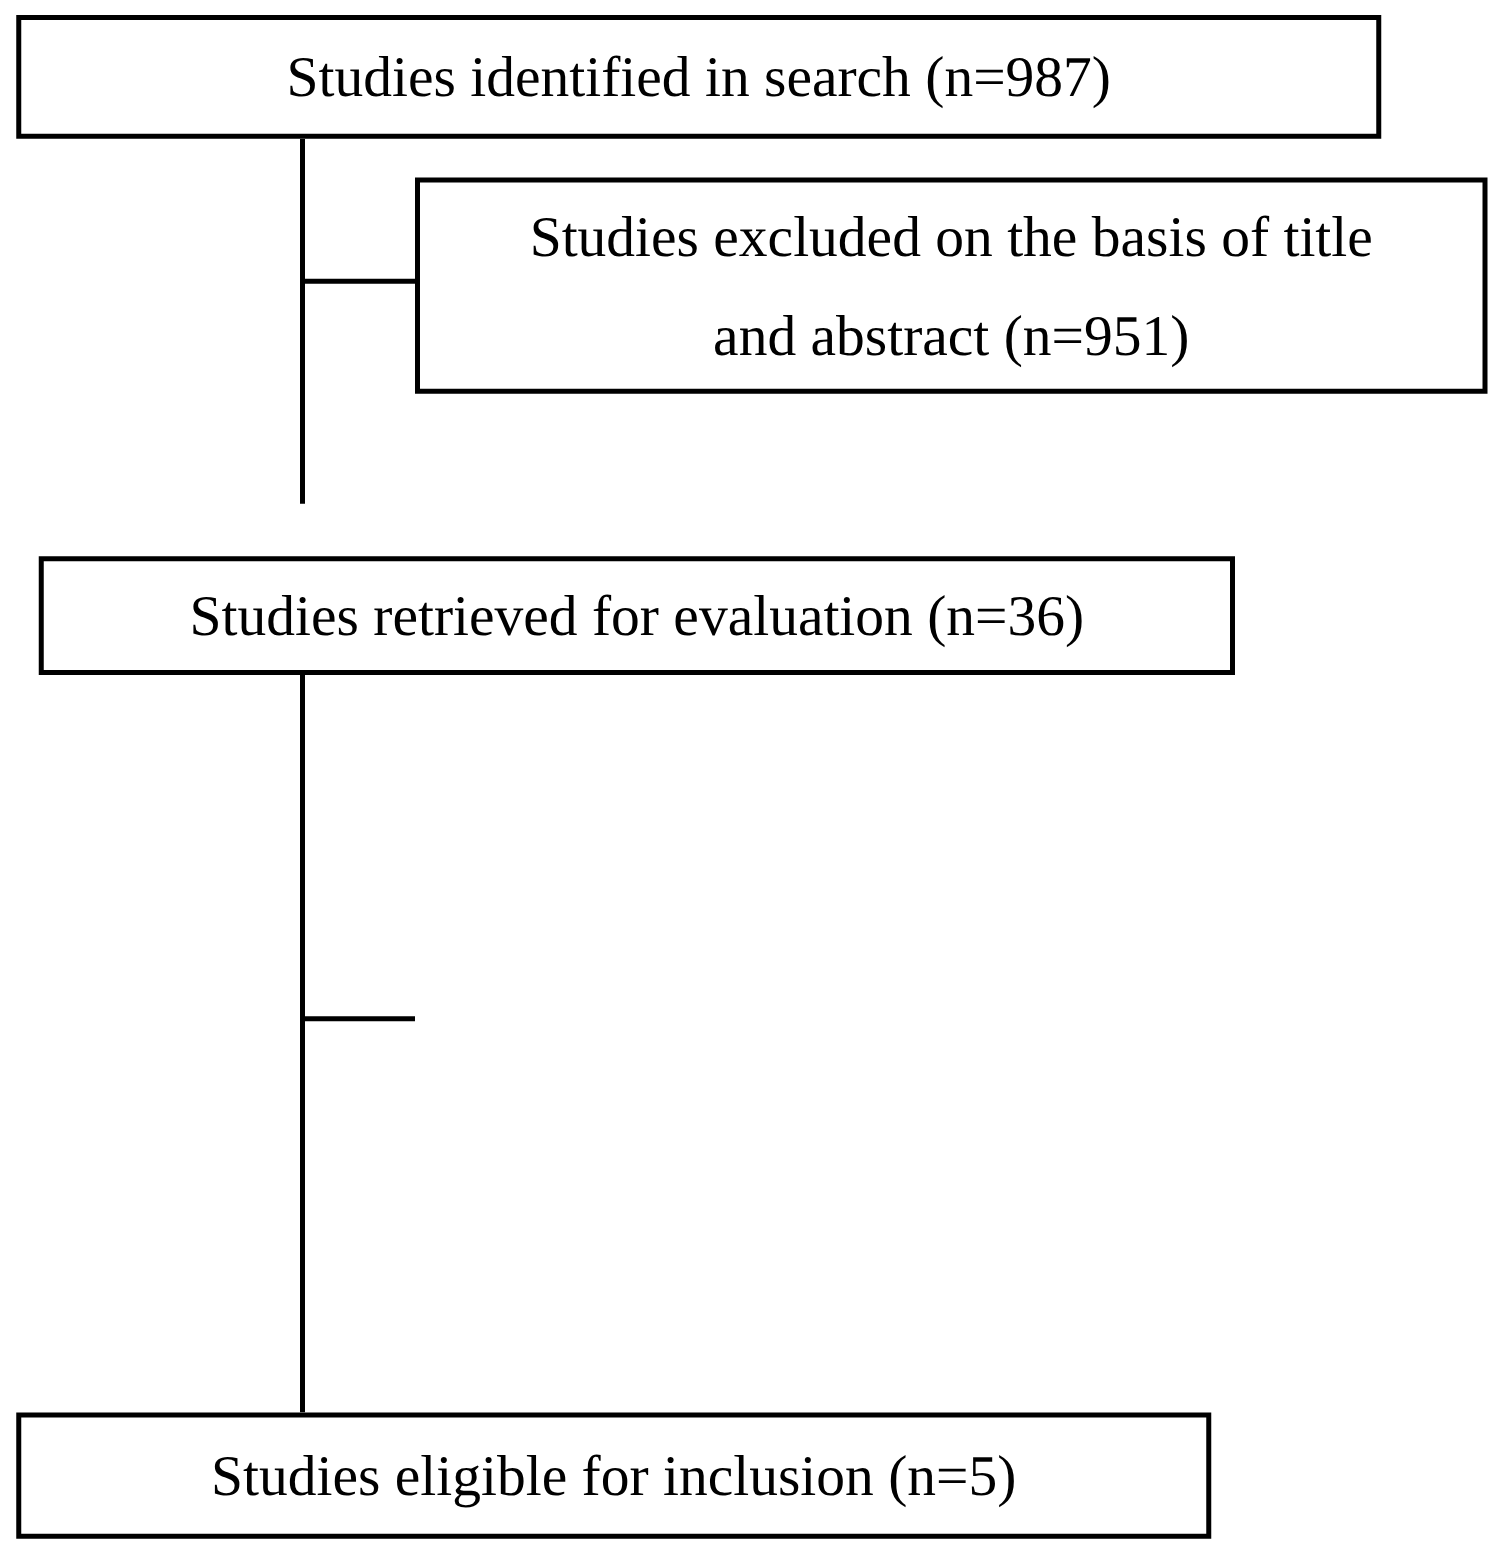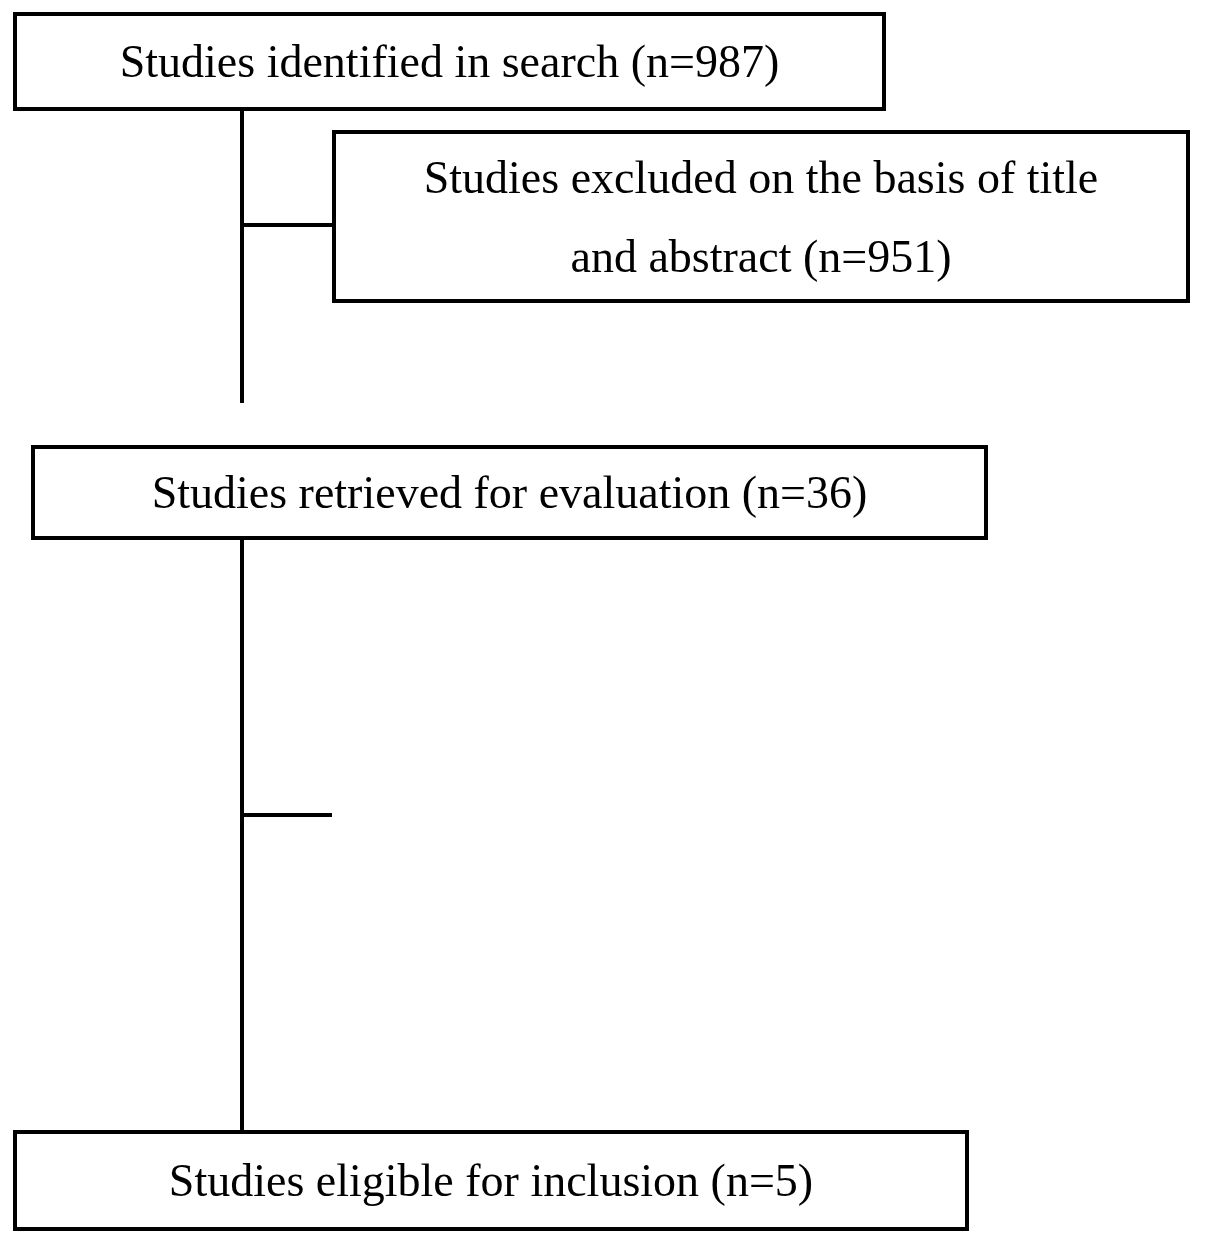--- a/index.html
+++ b/index.html
@@ -31,22 +31,22 @@
     white-space: nowrap;
   }
   .multi .line {
     line-height: 79px;
   }
   .conn {
     position: absolute;
     background: #000000;
   }
   
-  #box-identified        { left: 13px;  top: 12px;   width: 873px; height: 99px; }
-  #box-excluded-screening{ left: 332px; top: 130px;  width: 858px; height: 173px; }
+  #box-identified        { left: 13px;  top: 12px;   width: 1092px; height: 99px; }
+  #box-excluded-screening{ left: 332px; top: 142px;  width: 858px; height: 173px; }
   #box-retrieved         { left: 31px;  top: 403px;  width: 957px; height: 95px; margin-top: 42px; }
   #box-excluded-eval     { left: 332px; top: 579px;  width: 858px; height: 474px; }
   #box-eligible          { left: 13px;  top: 1130px; width: 956px; height: 101px; font-family: Liberation Serif, serif; }
   
   #conn-v1 { left: 240px; top: 111px; width: 4px;  height: 292px; }
   #conn-h1 { left: 244px; top: 223px; width: 88px; height: 4px; }
   #conn-v2 { left: 240px; top: 498px; width: 4px;  height: 632px; }
   #conn-h2 { left: 244px; top: 813px; width: 88px; height: 4px; }
 </style>
 </head>

